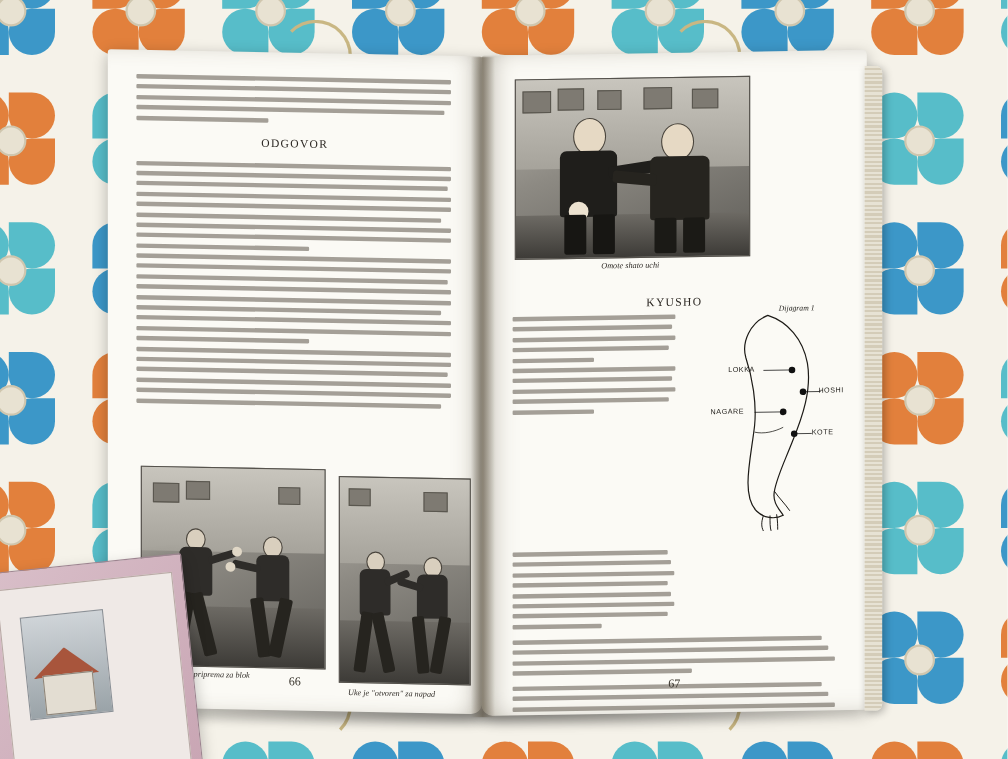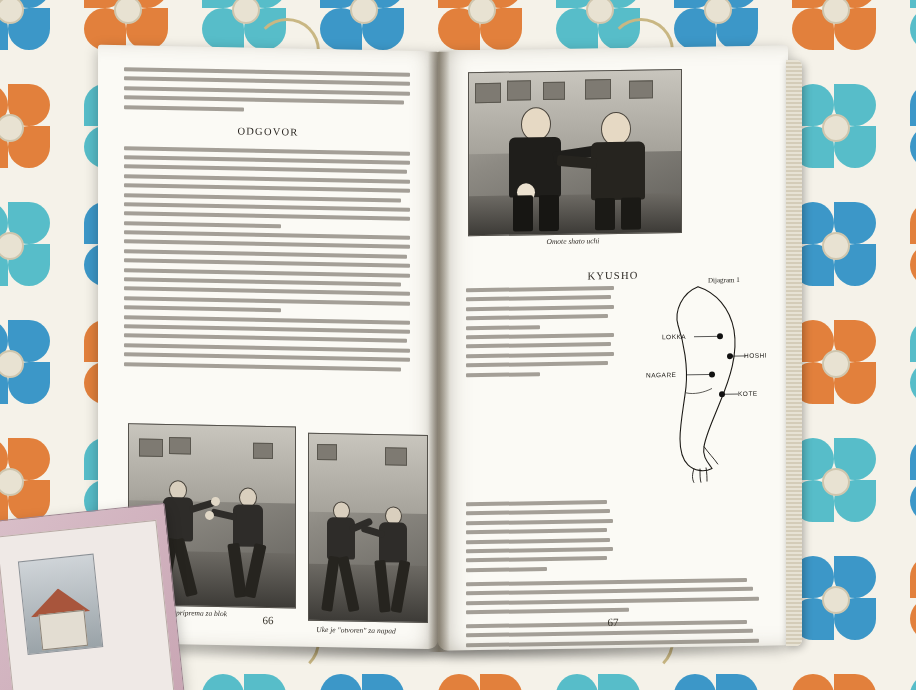--- a/index.html
+++ b/index.html
@@ -226,20 +226,21 @@
   .diagram-label {
     position: absolute;
     font-size: 6.5px;
     letter-spacing: .5px;
     color: #1d1b17;
     font-family: "Liberation Sans", sans-serif;
   }
   .diagram-title {
     position: absolute;
     font-size: 7px;
+    font-style: italic;
     color: #1d1b17;
   }
 
   
   #book2 {
     position: absolute;
     left: -10px;
     top: 512px;
     width: 185px;
     height: 190px;

